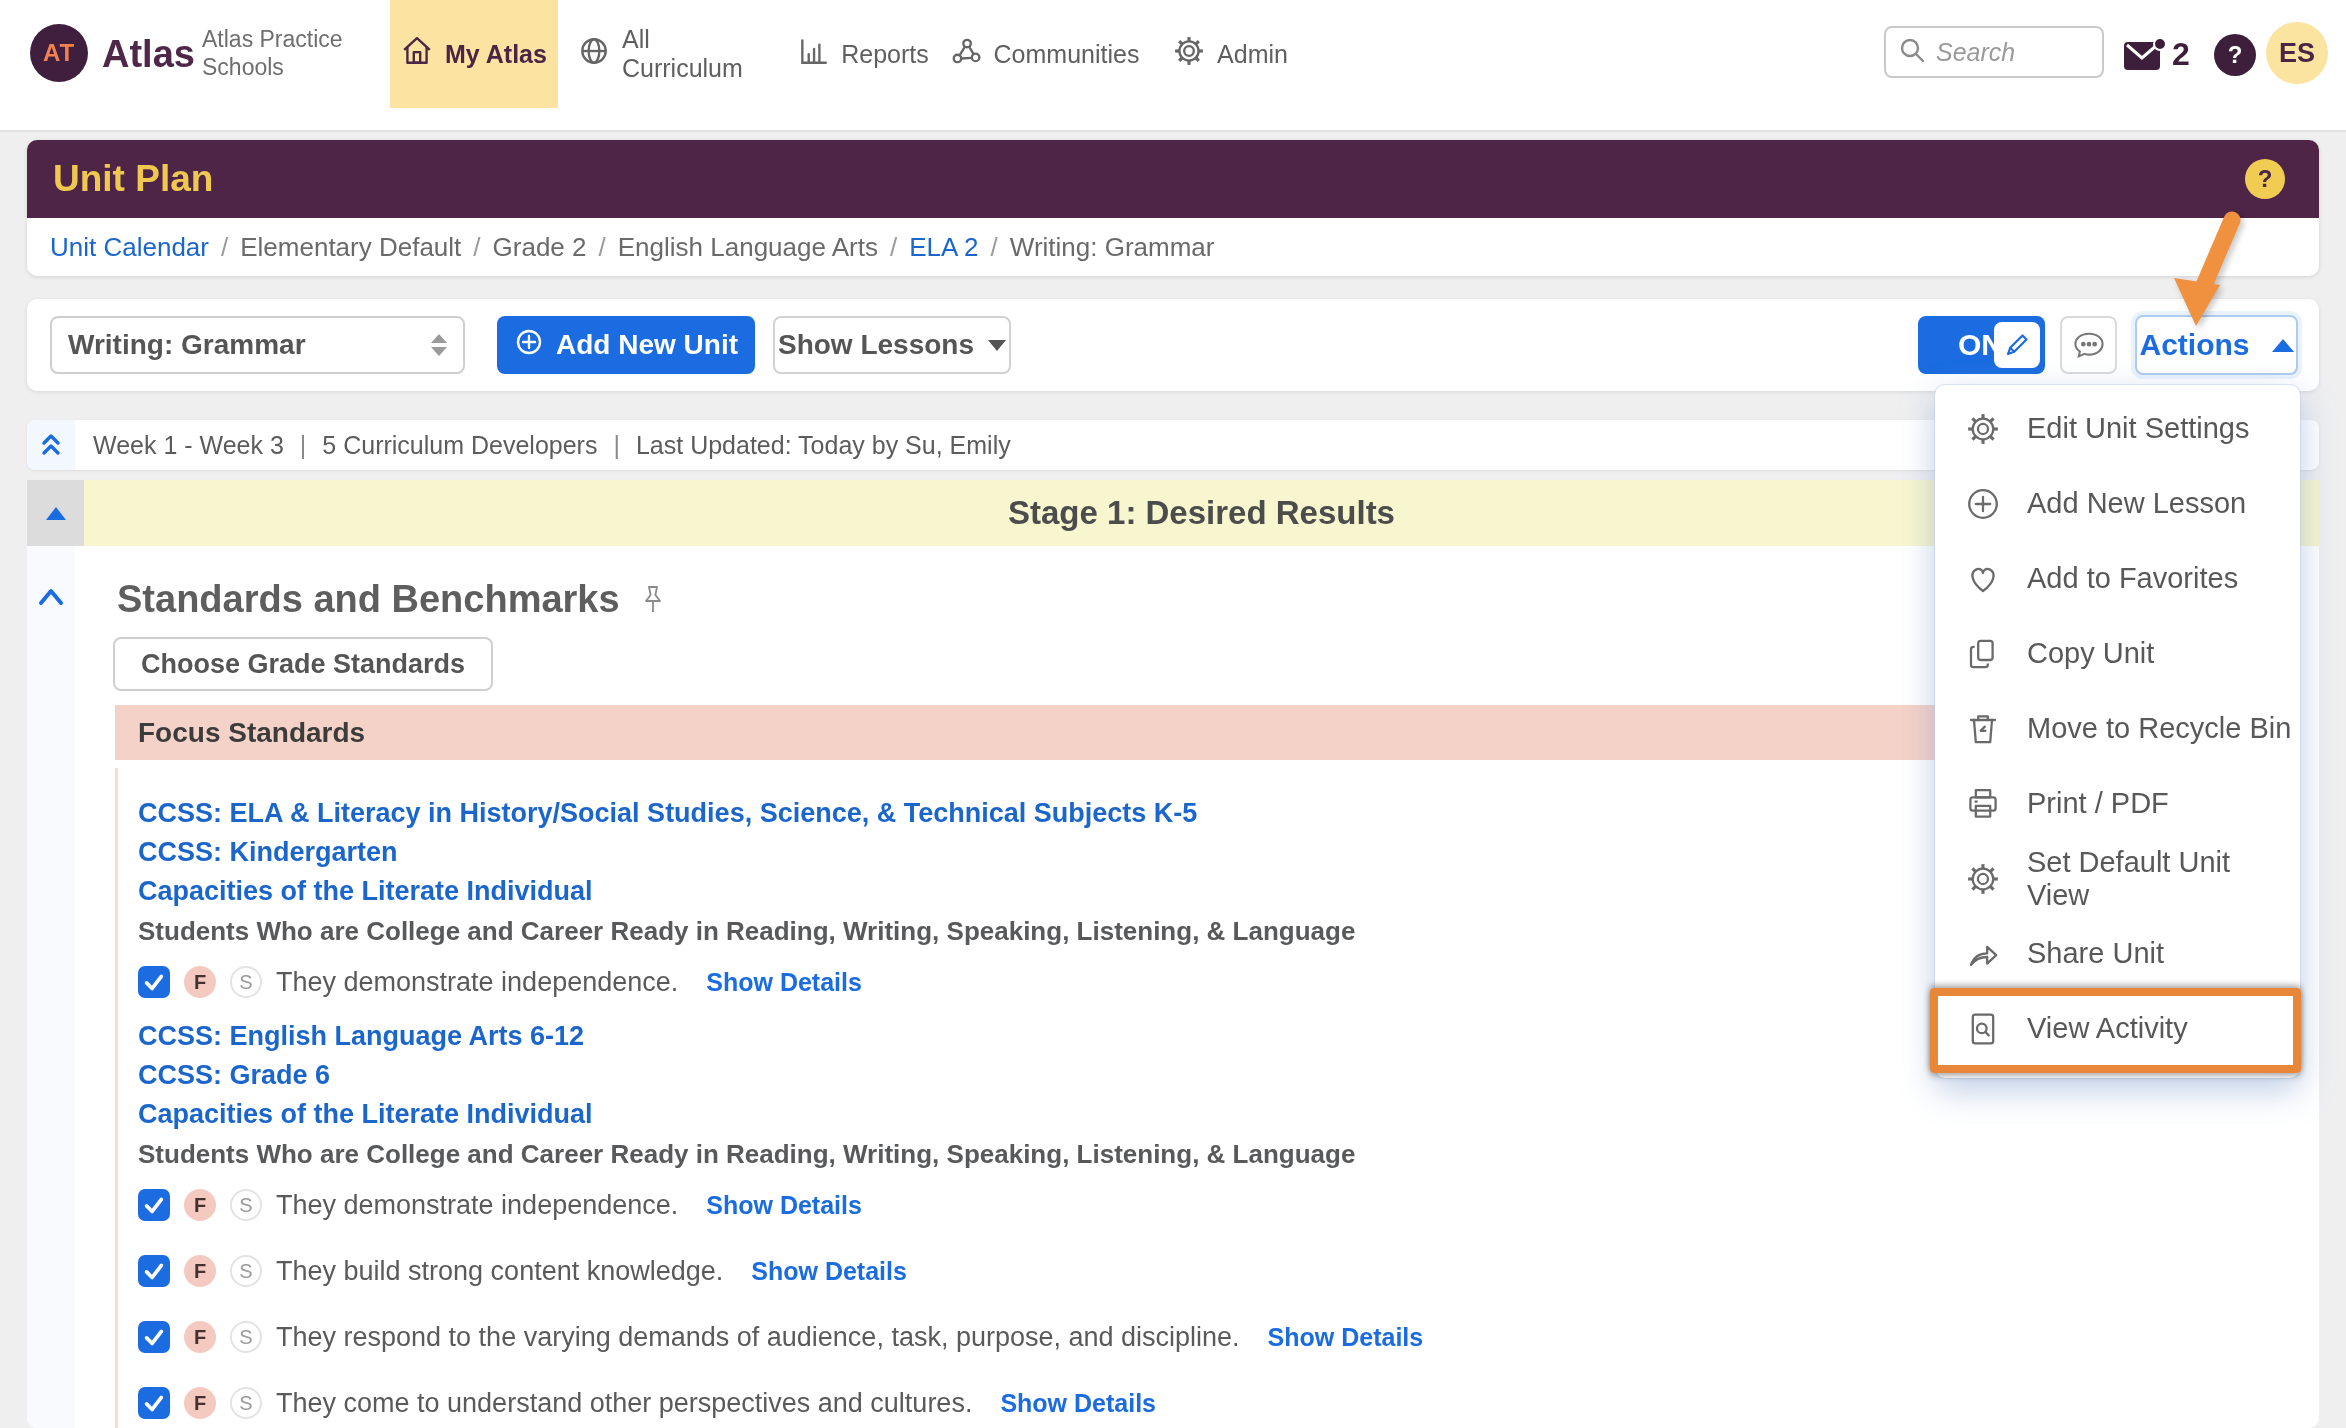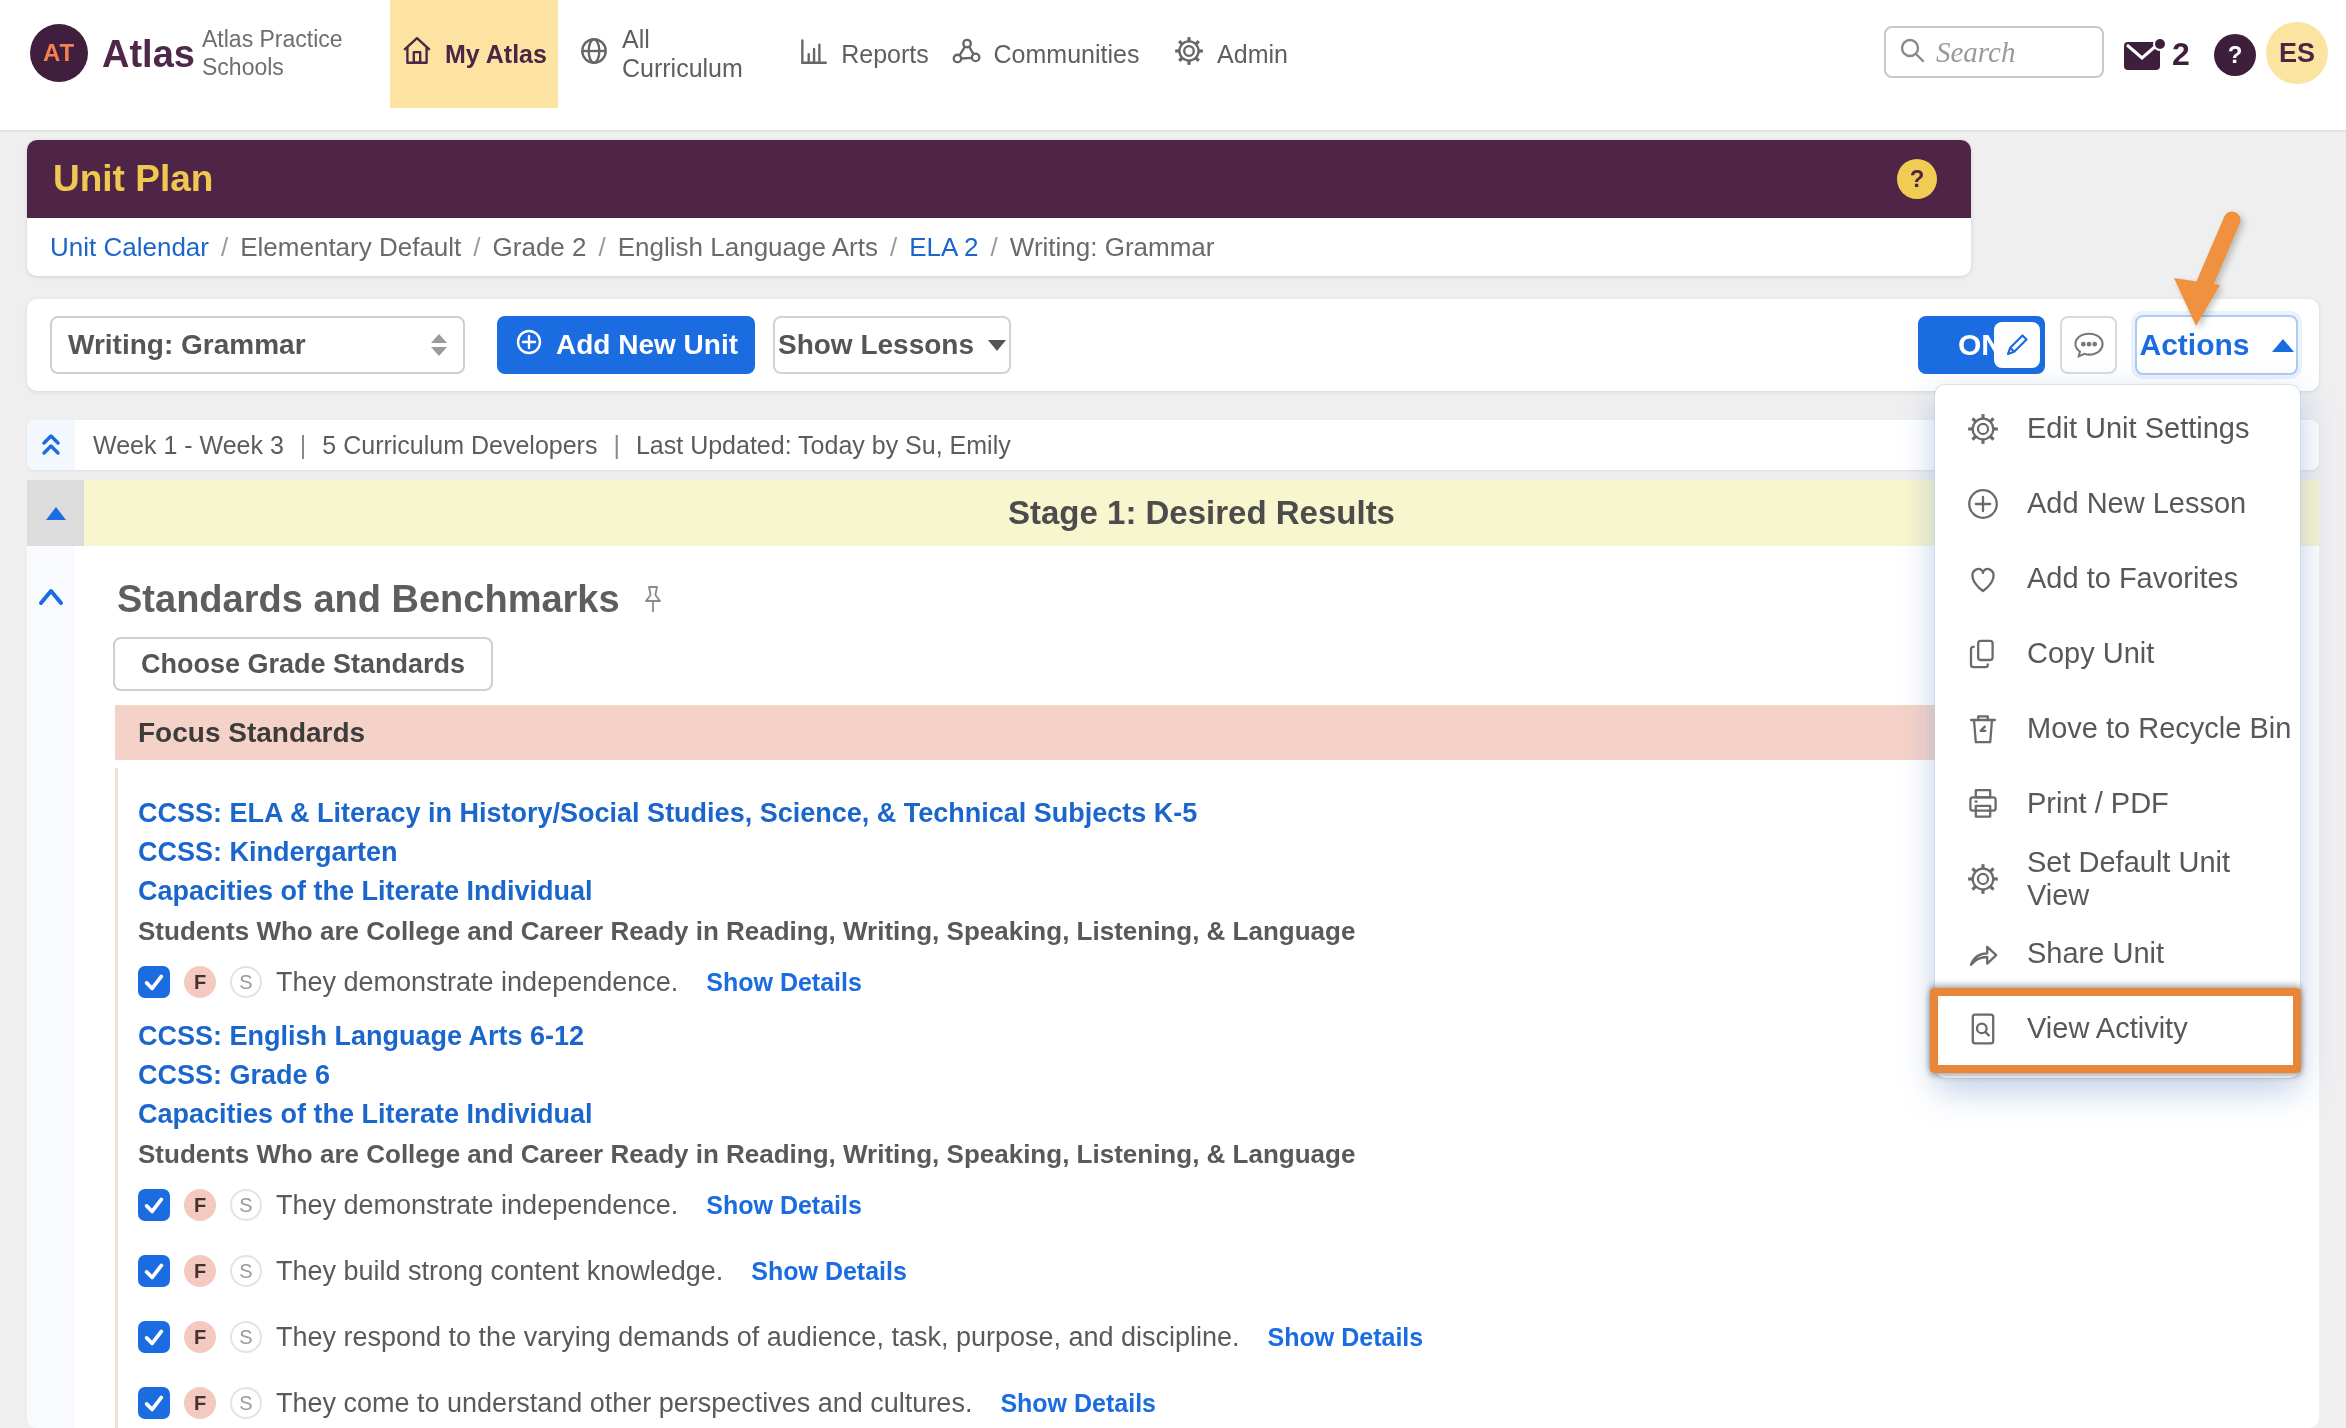--- a/index.html
+++ b/index.html
@@ -8,29 +8,29 @@
 
   
   .topnav { position:absolute; left:0; top:0; width:2346px; height:132px; background:#fff; border-bottom:2px solid #e2e2e2; z-index:2; }
   .logo-badge { position:absolute; left:30px; top:24px; width:58px; height:58px; border-radius:50%; background:#3f1f3d; display:flex; align-items:center; justify-content:center; color:#f2814f; font-weight:bold; font-size:24px; letter-spacing:1px; }
   .logo-text { position:absolute; left:102px; top:0; height:108px; display:flex; align-items:center; font-size:38px; font-weight:bold; color:#4f2749; }
   .org-name { position:absolute; left:202px; top:0; height:108px; width:180px; display:flex; align-items:center; font-size:23px; line-height:1.2; color:#6e6e6e; }
   .nav-item { position:absolute; top:0; height:108px; display:flex; align-items:center; justify-content:center; gap:12px; font-size:25px; color:#5f5f5f; cursor:pointer; }
   .nav-item svg { flex:0 0 auto; }
   .nav-item.active { background:#fce3a1; color:#4a2545; font-weight:bold; }
   .searchbox { position:absolute; left:1884px; top:26px; width:220px; height:52px; border:2px solid #c9c9c9; border-radius:8px; display:flex; align-items:center; padding:0 12px; gap:10px; background:#fff; }
-  .searchbox input { border:none; outline:none; width:150px; font-size:29px; font-style:italic; color:#555; font-family:Liberation Serif, serif; }
+  .searchbox input { border:none; outline:none; width:150px; font-size:25px; font-style:italic; color:#555; font-family:Liberation Sans, sans-serif; }
   .searchbox input::placeholder { color:#9a9a9a; }
   .mail-wrap { position:absolute; left:2122px; top:36px; display:flex; align-items:flex-start; gap:4px; cursor:pointer; }
   .mail-count { font-size:32px; font-weight:bold; color:#3d1f3b; line-height:36px; }
   .help-circle { position:absolute; left:2214px; top:34px; width:42px; height:42px; border-radius:50%; background:#3d1f3b; color:#fff; font-size:24px; font-weight:bold; display:flex; align-items:center; justify-content:center; cursor:pointer; }
   .avatar { position:absolute; left:2266px; top:22px; width:62px; height:62px; border-radius:50%; background:#fbe3a0; color:#4a2545; font-size:27px; font-weight:bold; display:flex; align-items:center; justify-content:center; cursor:pointer; }
 
   
-  .unit-card { position:absolute; left:27px; top:140px; width:1944px; height:136px; border-radius:10px; overflow:hidden; background:#fff; box-shadow:0 1px 4px rgba(0,0,0,.12); }
+  .unit-card { position:absolute; left:27px; top:140px; width:2292px; height:136px; border-radius:10px; overflow:hidden; background:#fff; box-shadow:0 1px 4px rgba(0,0,0,.12); }
   .unit-card .purple { position:relative; height:78px; background:#4e2546; display:flex; align-items:center; padding-left:26px; }
   .unit-card .purple .title { color:#eec84f; font-size:37px; font-weight:bold; }
   .unit-help { position:absolute; right:34px; top:19px; width:40px; height:40px; border-radius:50%; background:#f1cc52; color:#4e2546; font-weight:bold; font-size:24px; display:flex; align-items:center; justify-content:center; cursor:pointer; }
   .breadcrumb { height:58px; display:flex; align-items:center; padding-left:23px; font-size:26px; color:#6a6a6a; }
   .breadcrumb .sep { margin:0 12px; color:#9a9a9a; }
   .breadcrumb .link { color:#1b66cc; cursor:pointer; }
 
   
   .toolbar { position:absolute; left:27px; top:299px; width:2292px; height:92px; background:#fff; border-radius:10px; box-shadow:0 1px 4px rgba(0,0,0,.1); z-index:1; }
   .unit-select { position:absolute; left:23px; top:17px; width:415px; height:58px; border:2px solid #cfcfcf; border-radius:8px; display:flex; align-items:center; justify-content:space-between; padding:0 16px; font-size:28px; font-weight:600; color:#555; cursor:pointer; background:#fff; }

